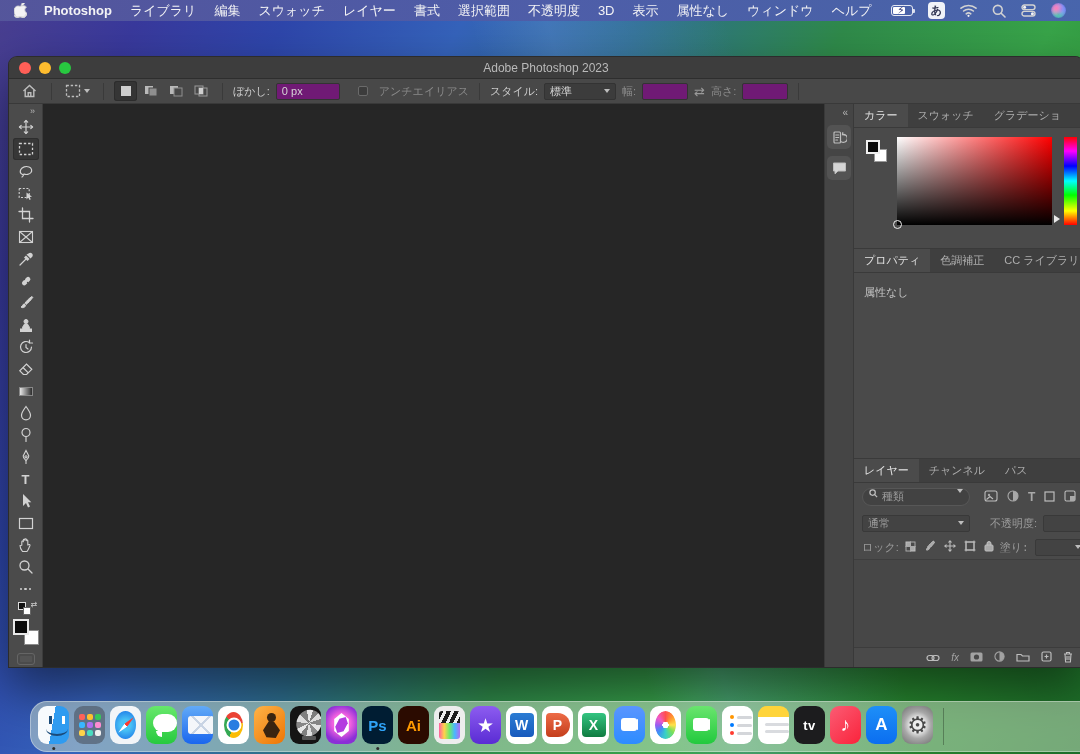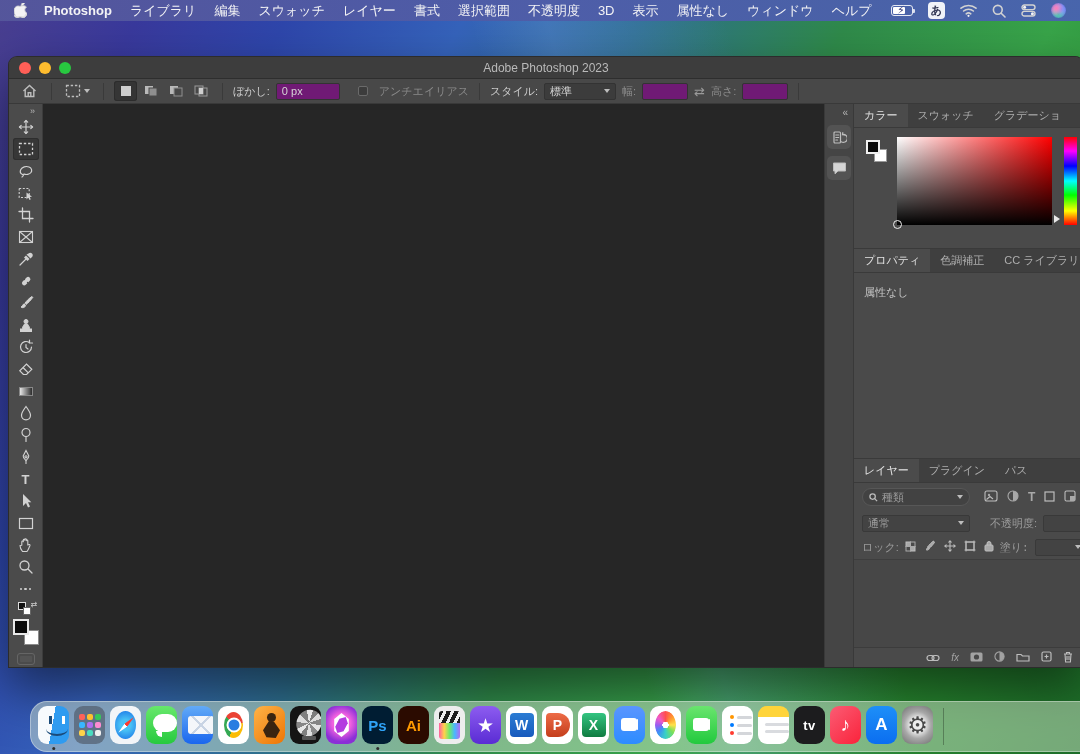--- a/index.html
+++ b/index.html
@@ -123,21 +123,21 @@
     background:linear-gradient(to bottom,#f00 0%,#f0f 16%,#00f 33%,#0ff 50%,#0f0 66%,#ff0 84%,#f00 100%);}
 
   .propspanel{ flex:0 0 210px; display:flex; flex-direction:column; border-bottom:1px solid #3a3a3a;}
   .props-body{ flex:1; padding:12px 10px;}
   .props-empty{ font-size:11px; color:#c6c6c6;}
 
   .layerspanel{ flex:1; display:flex; flex-direction:column; min-height:0;}
   .lp-row{ display:flex; align-items:center; padding:0 8px; gap:6px; flex:0 0 24px; height:24px; color:#9a9a9a;}
   .lp-row.search{ flex:0 0 28px; height:28px;}
   .searchbox{ flex:0 0 108px; height:18px; background:#424242; border:1px solid #575757; border-radius:9px;
-    display:flex; align-items:center; gap:4px; padding:0 6px; color:#9f9f9f;}
+    display:flex; gap:4px; padding:0 6px; color:#9f9f9f;}
   .searchbox .cv{ margin-left:auto;}
   .lp-icons{ display:flex; gap:9px; margin-left:8px; color:#a9a9a9; align-items:center;}
   .lp-dd{ flex:0 0 108px; height:17px; background:#434343; border:1px solid #393939; border-radius:2px;
     display:flex; align-items:center; justify-content:space-between; padding:0 5px; color:#9f9f9f;}
   .lp-dd.sm2{ flex:0 0 52px;}
   .lp-label{ white-space:nowrap;}
   .lockicons{ display:flex; gap:8px; align-items:center; color:#a9a9a9;}
   .layerlist{ flex:1; background:#474747; border-top:1px solid #3e3e3e;}
   .lp-footer{ flex:0 0 20px; border-top:1px solid #3c3c3c; display:flex; align-items:center; justify-content:flex-end;
     gap:11px; padding:0 10px; color:#a2a2a2;}
@@ -553,21 +553,21 @@
             <span class="ptab">CC ライブラリ</span>
           </div>
           <div class="props-body">
             <div class="props-empty">属性なし</div>
           </div>
         </div>
 
         <div class="layerspanel">
           <div class="tabbar">
             <span class="ptab active">レイヤー</span>
-            <span class="ptab">プラグイン</span>
+            <span class="ptab">チャンネル</span>
             <span class="ptab">パス</span>
           </div>
 
           <div class="lp-row search">
             <div class="searchbox">
               <svg width="9" height="9" viewBox="0 0 10 10" fill="none" stroke="#9f9f9f" stroke-width="1.4">
                 <circle cx="4" cy="4" r="3"></circle>
                   <path d="M6.3 6.3 L9 9"></path>
               </svg>
               <span>種類</span>

